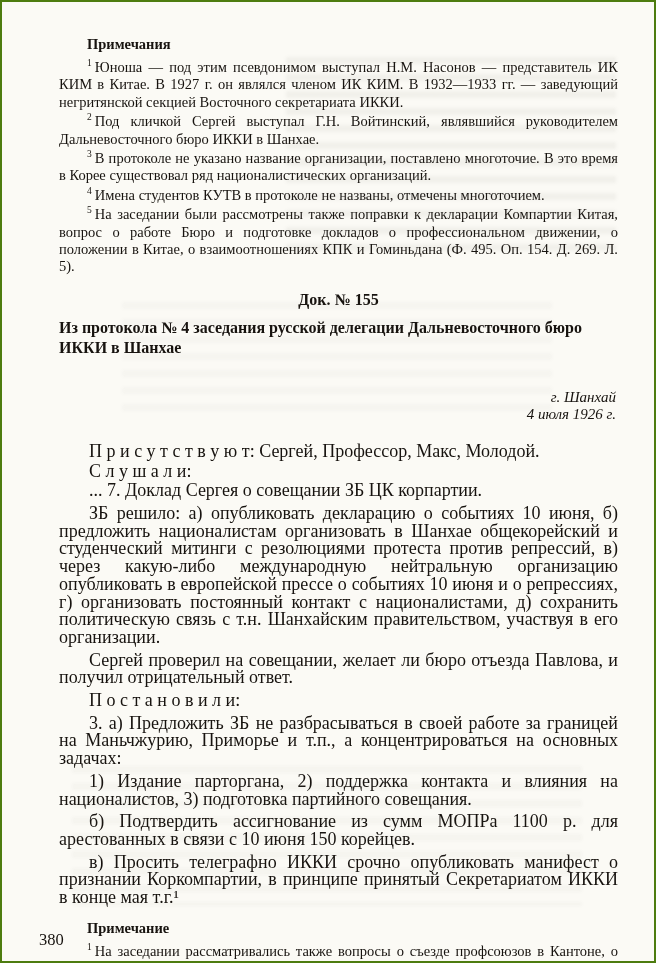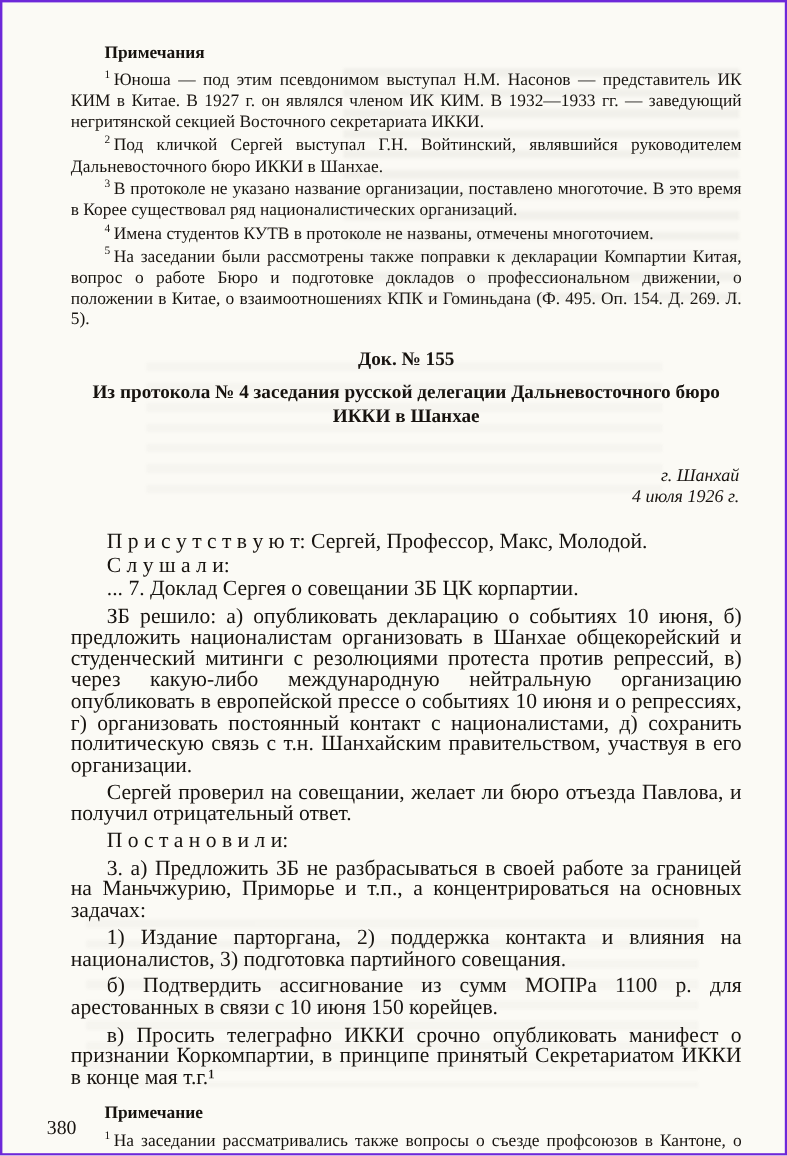--- a/index.html
+++ b/index.html
@@ -5,21 +5,21 @@
   * { margin: 0; padding: 0; box-sizing: border-box; }
   html, body { background: #e9e8e3; }
   body { font-family: "Liberation Serif", "DejaVu Serif", serif; }
 
   .page {
     position: relative;
     width: 656px;
     height: 963px;
     margin: 0 auto;
     background: #fbfaf5;
-    border: 2px solid #6d28d9;
+    border: 2px solid #4d7c0f;
     padding: 34px 36px 20px 57px;
     color: #17130f;
     overflow: hidden;
   }
 
   
   .ghost {
     position: absolute;
     pointer-events: none;
     background: repeating-linear-gradient(
@@ -52,21 +52,20 @@
   .doc-label {
     margin-top: 14px;
     text-align: center;
     font-weight: bold;
     font-size: 16px;
     line-height: 19px;
   }
   .doc-title {
     margin: 9px auto 0;
     max-width: 562px;
-    text-align: center;
     font-weight: bold;
     font-size: 16px;
     line-height: 20px;
   }
   .dateline {
     margin-top: 31px;
     text-align: right;
     font-style: italic;
     font-size: 15px;
     line-height: 17.5px;

